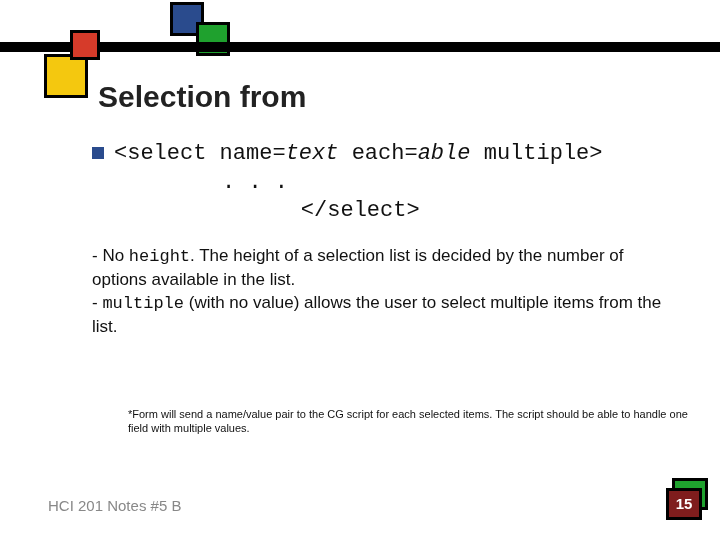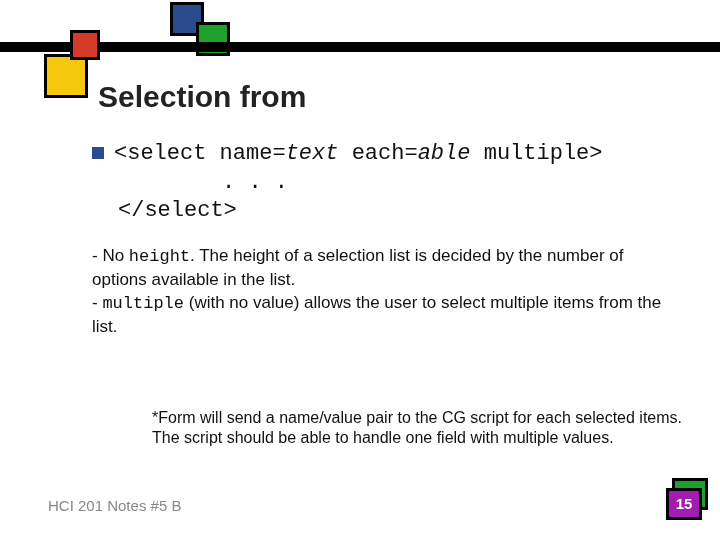--- a/index.html
+++ b/index.html
@@ -57,40 +57,39 @@
     color: #111;
   }
   .body-text .mono {
     font-family: "Courier New", Courier, monospace;
   }
   .note-text {
     position: absolute;
     left: 128px;
     top: 408px;
     width: 560px;
-    font-size: 16px;
+    font-size: 11px;
     line-height: 1.25;
     color: #111;
-    margin-left: 24px;
   }
   .footer {
     position: absolute;
     left: 48px;
     bottom: 26px;
     font-size: 15px;
     color: #888;
   }
   .page-num-box {
     position: absolute;
     right: 18px;
     bottom: 20px;
     width: 30px;
     height: 26px;
     border: 3px solid black;
-    background: #a21caf;
+    background: #7f1d1d;
     color: white;
     text-align: center;
     line-height: 26px;
     font-size: 15px;
     font-weight: bold;
   }
   .page-num-back {
     position: absolute;
     right: 12px;
     bottom: 30px;
@@ -110,21 +109,21 @@
 <div class="deco-box" style="left:44px; top:54px; width:44px; height:44px; background:#f4c80f;"></div>
 <div class="deco-box" style="left:70px; top:30px; width:30px; height:30px; background:#d63b2a;"></div>
 
 <div class="title">Selection from</div>
 
 <div class="code-block">
   <div>
     <span class="bullet-sq"></span><span>&lt;select name=</span><span class="italic">text</span><span> each=</span><span class="italic">able</span><span> multiple&gt;</span>
   </div>
   <div style="padding-left:130px;">. . .</div>
-  <div style="padding-left:26px;">&lt;/select&gt;</div>
+  <div style="padding-left:26px;text-align:center;">&lt;/select&gt;</div>
 </div>
 
 <div class="body-text">
   <div>
     <span>- No </span><span class="mono">height</span><span>. The height of a selection list is decided by the number of options available in the list.</span>
   </div>
   <div>
     <span>- </span><span class="mono">multiple</span><span> (with no value) allows the user to select multiple items from the list.</span>
   </div>
 </div>

